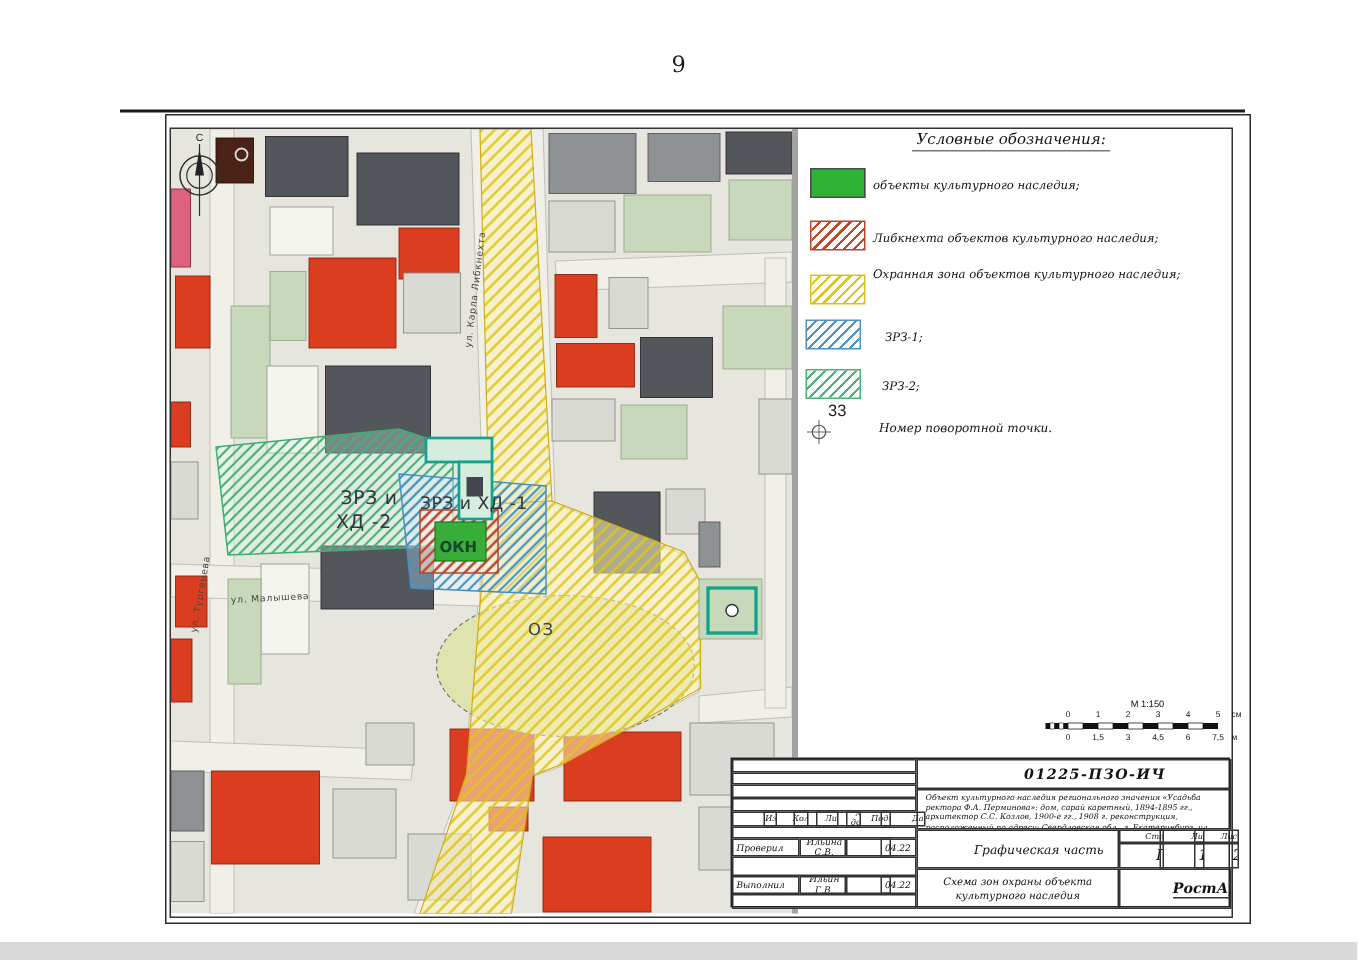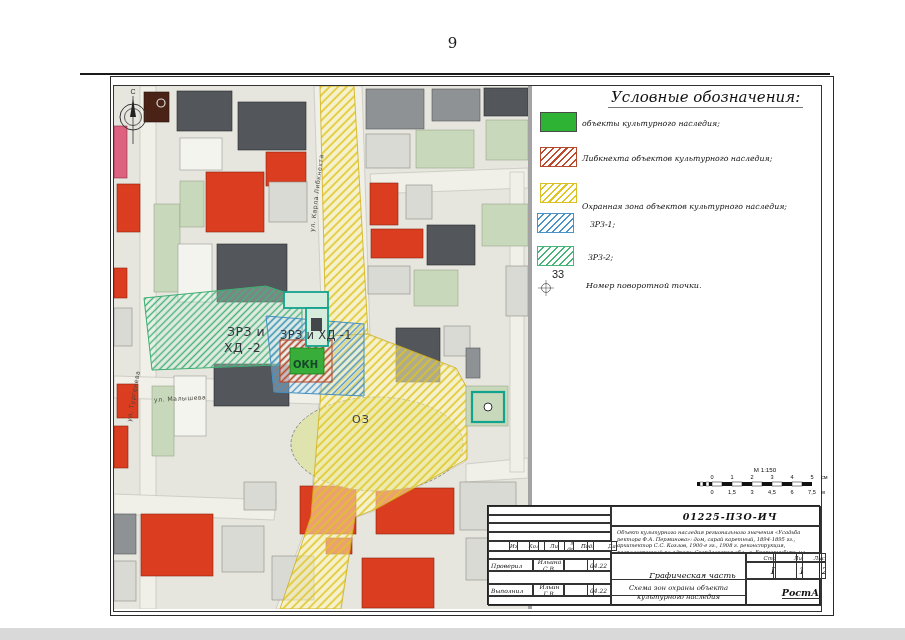--- a/index.html
+++ b/index.html
@@ -14,21 +14,21 @@
   .sheet-outer{left:110px;top:76px;width:722px;height:538px;border:1.6px solid #2a2a2a;}
   .sheet-inner{left:113px;top:85px;width:707px;height:525px;border:1px solid #333;}
   .scan-footer{left:0;bottom:0;width:905px;height:12px;background:#d9d9d9;}
 
   
   .map-wrap{left:114px;top:86px;width:414px;height:523px;border-right:4px solid #a3a3a3;}
 
   
   .legend{left:530px;top:88px;width:292px;height:380px;}
   .legend-title{position:absolute;left:78px;top:0;font-family:"DejaVu Serif",serif;
-                font-style:italic;font-size:15px;color:#111;border-bottom:1px solid #777;padding:0 3px 1px;}
+                font-style:italic;font-size:10px;color:#111;border-bottom:1px solid #777;padding:0 3px 1px;}
   .sw{position:absolute;width:37px;height:20px;background:#fff;box-sizing:border-box;}
   .sw-green {background:#2fb335;border:1px solid #4a4a4a;}
   .sw-redh  {border:1px solid #b5492c;background:repeating-linear-gradient(135deg,rgba(0,0,0,0) 0 3.2px,#bf4a2b 3.2px 4.8px);}
   .sw-yellowh{border:1px solid #d9c028;background:repeating-linear-gradient(135deg,rgba(0,0,0,0) 0 3.2px,#e0c41f 3.2px 4.8px);}
   .sw-blueh {border:1px solid #4b92c8;background:repeating-linear-gradient(135deg,rgba(0,0,0,0) 0 3.4px,#4b92c8 3.4px 4.8px);}
   .sw-greenh{border:1px solid #49b478;background:repeating-linear-gradient(135deg,rgba(0,0,0,0) 0 3.4px,#49b478 3.4px 4.8px);}
   .legend-label{position:absolute;font-family:"DejaVu Serif",serif;font-style:italic;
                 font-size:7.8px;color:#111;white-space:nowrap;}
   .point-num{position:absolute;left:22px;top:180px;font-size:11px;color:#222;}
   .point-label{position:absolute;left:56px;top:193px;font-family:"DejaVu Serif",serif;
@@ -203,21 +203,21 @@
   <div class="abs legend">
     <div class="legend-title">Условные обозначения:</div>
 
     <div class="sw sw-green" style="left:10px;top:24px;"></div>
     <div class="legend-label" style="left:52px;top:31px;">объекты  культурного наследия;</div>
 
     <div class="sw sw-redh" style="left:10px;top:59px;"></div>
     <div class="legend-label" style="left:52px;top:66px;">Либкнехта объектов культурного наследия;</div>
 
     <div class="sw sw-yellowh" style="left:10px;top:95px;"></div>
-    <div class="legend-label" style="left:52px;top:114px;">Охранная зона объектов культурного наследия;</div>
+    <div class="legend-label" style="left:52px;top:90px;">Охранная зона объектов культурного наследия;</div>
 
     <div class="sw sw-blueh" style="left:7px;top:125px;"></div>
     <div class="legend-label" style="left:60px;top:132px;">ЗРЗ-1;</div>
 
     <div class="sw sw-greenh" style="left:7px;top:158px;"></div>
     <div class="legend-label" style="left:58px;top:165px;">ЗРЗ-2;</div>
 
     <div class="point-num">33</div>
     <svg class="abs" style="left:8px;top:192px;" width="16" height="16">
       <circle cx="8" cy="8" r="4.5" fill="none" stroke="#555" stroke-width="0.8"></circle>
@@ -294,21 +294,21 @@
     <div class="cell" style="left:76px;top:78px;width:23px;height:12px;">
       <svg width="20" height="8">
           <path d="M2,6 C7,1 11,6 18,2" fill="none" stroke="#888" stroke-width="0.8"></path>
         </svg>
     </div>
     <div class="cell role" style="left:99px;top:78px;width:24px;height:12px;">04.22</div>
     <div class="cell" style="left:0;top:90px;width:123px;height:10px;"></div>
 
     <div class="cell docnum" style="left:123px;top:0;width:210px;height:20px;">01225-ПЗО-ИЧ</div>
     <div class="cell desc" style="left:123px;top:20px;width:210px;height:27px;">Объект культурного наследия регионального значения «Усадьба ректора Ф.А. Перминова»: дом, сарай каретный, 1894-1895 гг., архитектор С.С. Козлов, 1900-е гг., 1908 г. реконструкция, расположенный по адресу: Свердловская обл., г. Екатеринбург, ул. Карла Либкнехта, д. 9</div>
-    <div class="cell gtitle" style="left:123px;top:47px;width:135px;height:43px;">Графическая часть</div>
+    <div class="cell gtitle" style="left:123px;top:47px;width:135px;height:26px;">Графическая часть</div>
     <div class="cell stitle" style="left:123px;top:73px;width:135px;height:27px;">Схема зон охраны объекта культурного наследия</div>
     <div class="cell hdr" style="left:258px;top:47px;width:27px;height:9px;">Стадия</div>
     <div class="cell hdr" style="left:285px;top:47px;width:23px;height:9px;">Лист</div>
     <div class="cell hdr" style="left:308px;top:47px;width:25px;height:9px;">Листов</div>
     <div class="cell val" style="left:258px;top:56px;width:27px;height:17px;">П</div>
     <div class="cell val" style="left:285px;top:56px;width:23px;height:17px;">1</div>
     <div class="cell val" style="left:308px;top:56px;width:25px;height:17px;">2</div>
     <div class="cell" style="left:258px;top:73px;width:75px;height:27px;">
       <svg width="22" height="22">
         <circle cx="12" cy="8" r="6" fill="none" stroke="#222" stroke-width="1.2"></circle>

